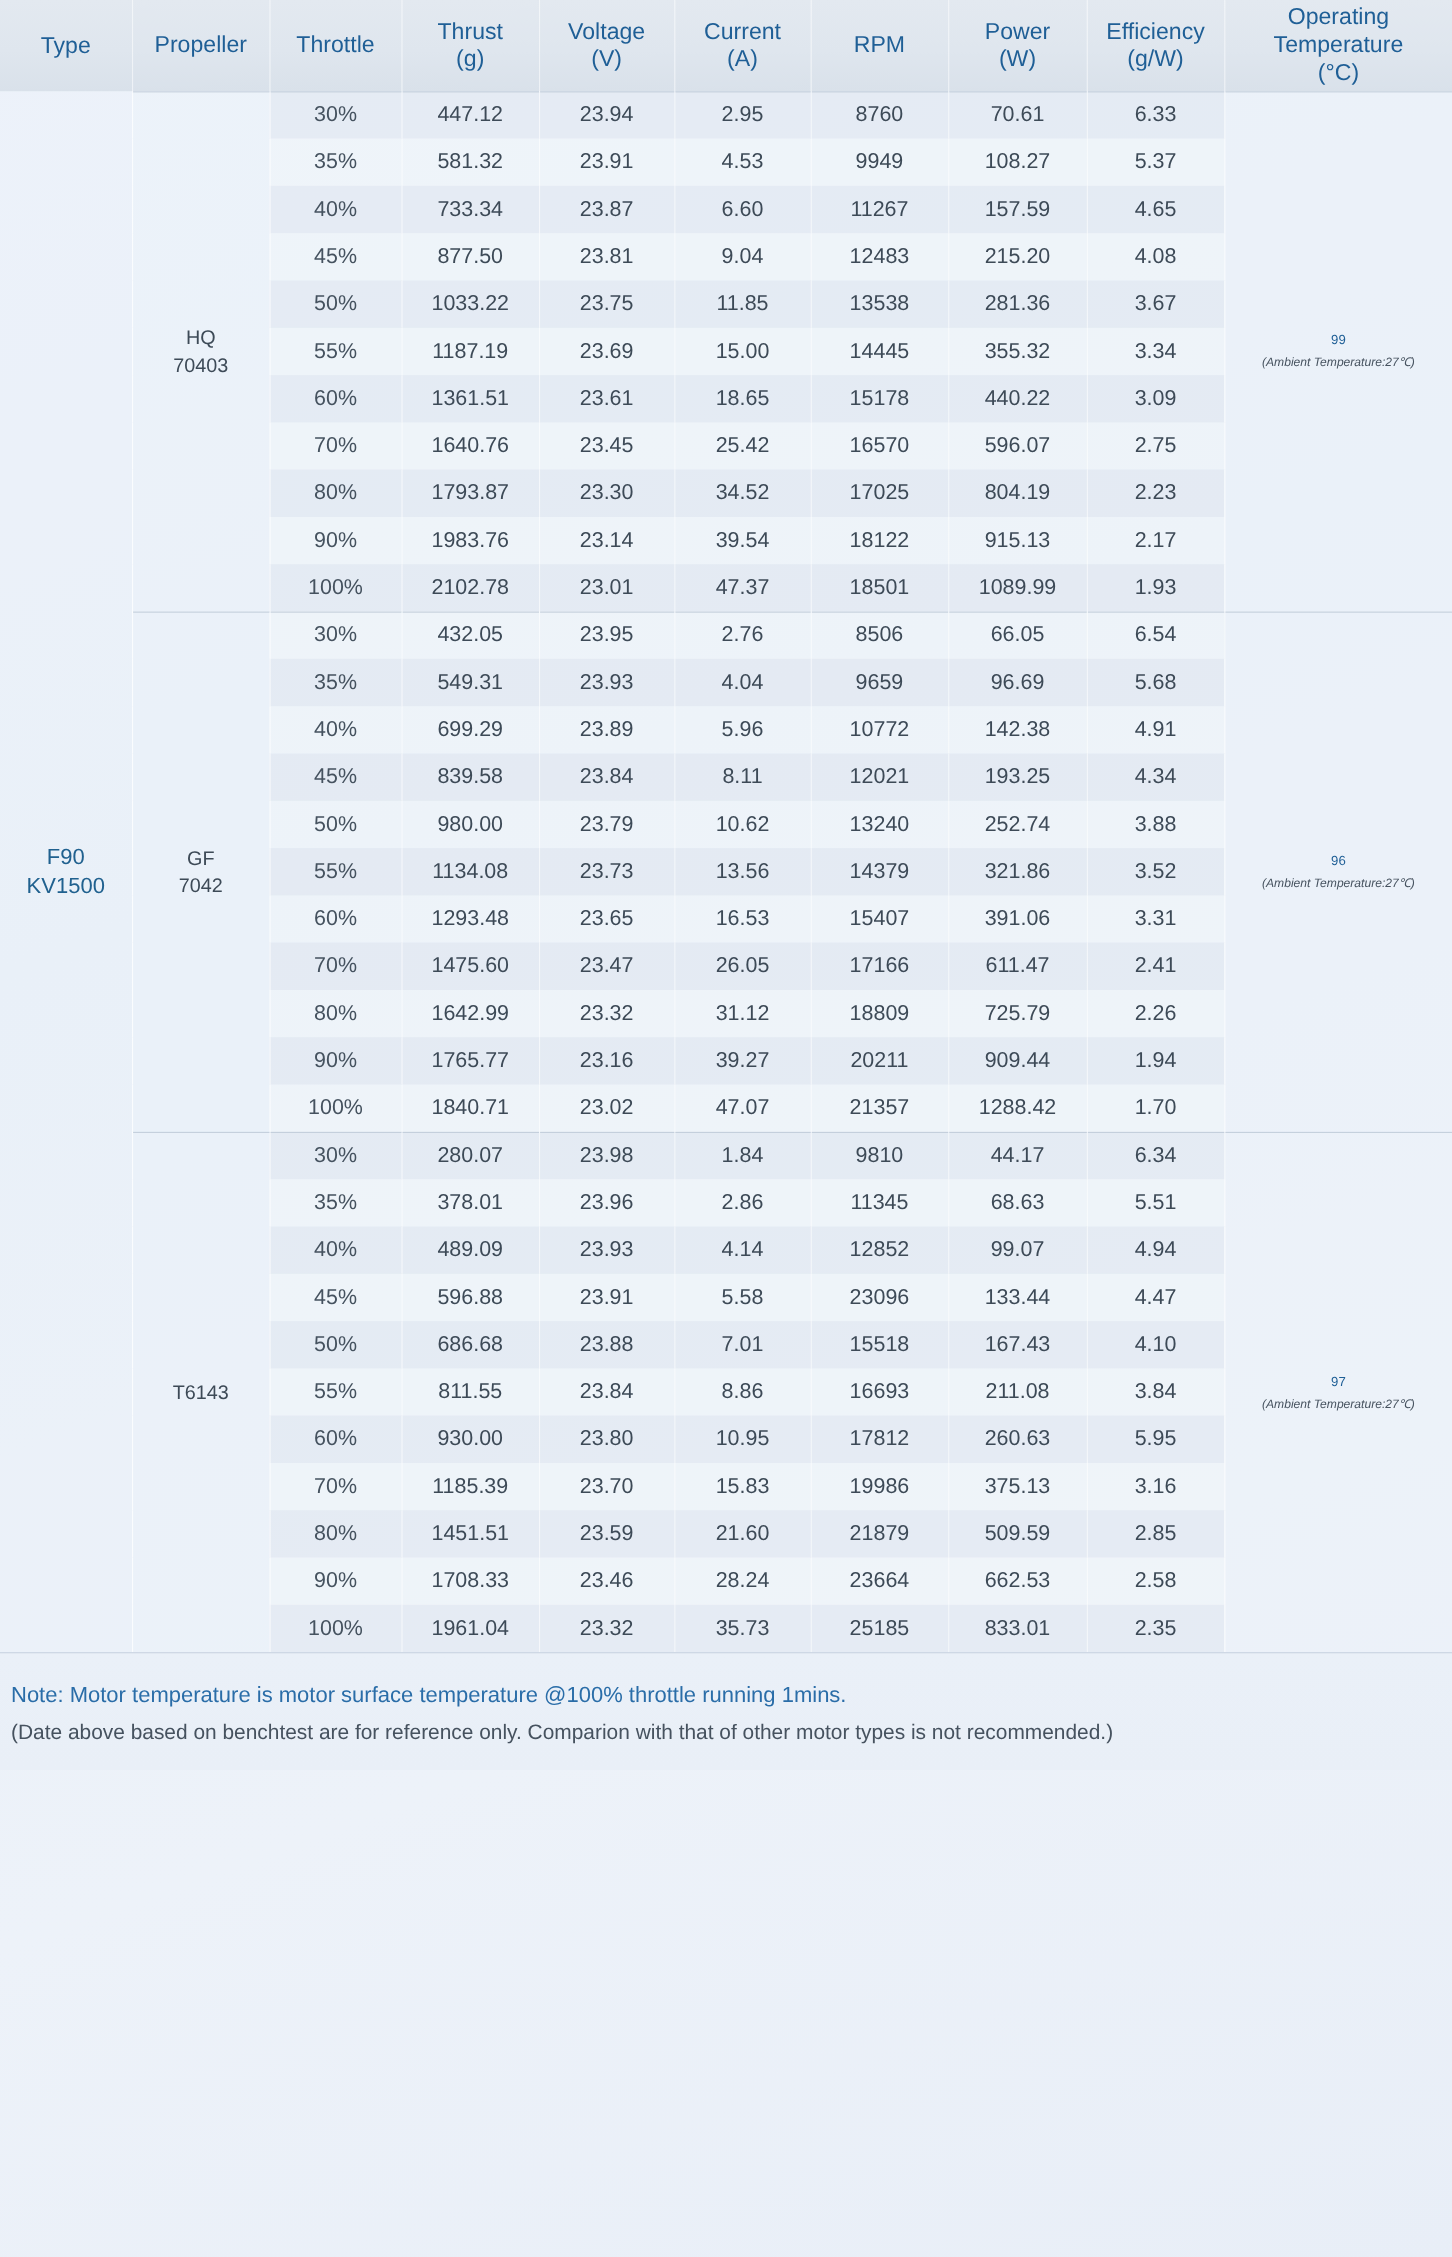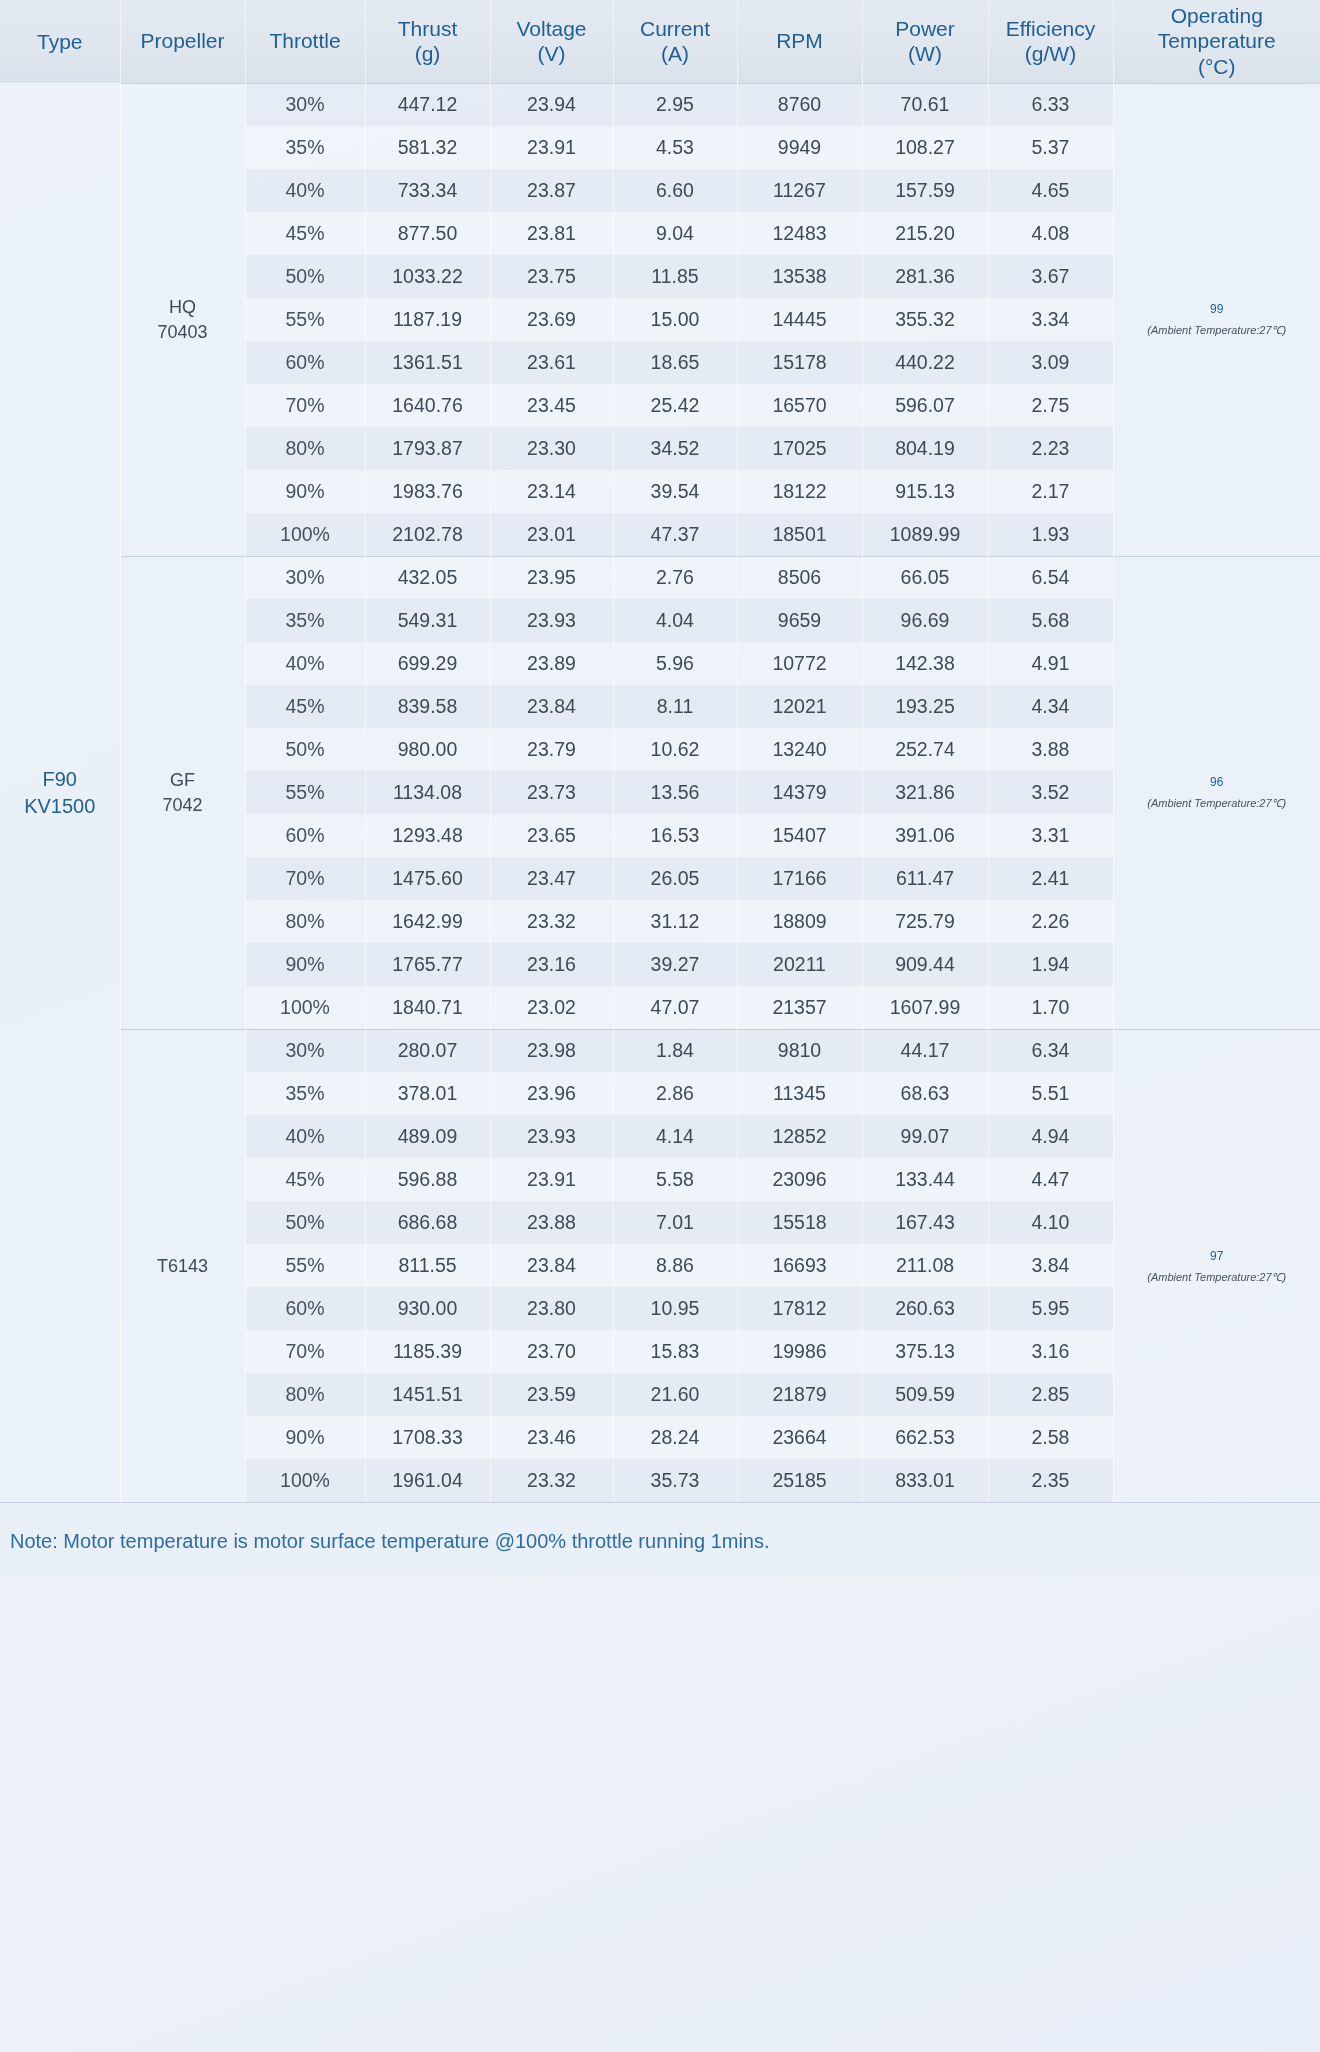--- a/index.html
+++ b/index.html
@@ -384,21 +384,21 @@
           <td class="data">20211</td>
           <td class="data">909.44</td>
           <td class="data">1.94</td>
         </tr>
         <tr class="even">
           <td class="data throttle">100%</td>
           <td class="data">1840.71</td>
           <td class="data">23.02</td>
           <td class="data">47.07</td>
           <td class="data">21357</td>
-          <td class="data">1607.99</td>
+          <td class="data">1288.42</td>
           <td class="data">1.70</td>
         </tr>
         <tr class="odd group-start">
           <td class="prop-cell" rowspan="11"><span>T6143</span></td>
           <td class="data throttle">30%</td>
           <td class="data">280.07</td>
           <td class="data">23.98</td>
           <td class="data">1.84</td>
           <td class="data">9810</td>
           <td class="data">44.17</td>
@@ -496,14 +496,15 @@
           <td class="data">35.73</td>
           <td class="data">25185</td>
           <td class="data">833.01</td>
           <td class="data">2.35</td>
         </tr>
       </tbody>
   </table>
 
   <div class="footer">
     <div class="note-line1">Note: Motor temperature is motor surface temperature @100% throttle running 1mins.</div>
+    <div class="note-line2">(Date above based on benchtest are for reference only. Comparion with that of other motor types is not recommended.)</div>
   </div>
 </div>
 
 </body></html>

